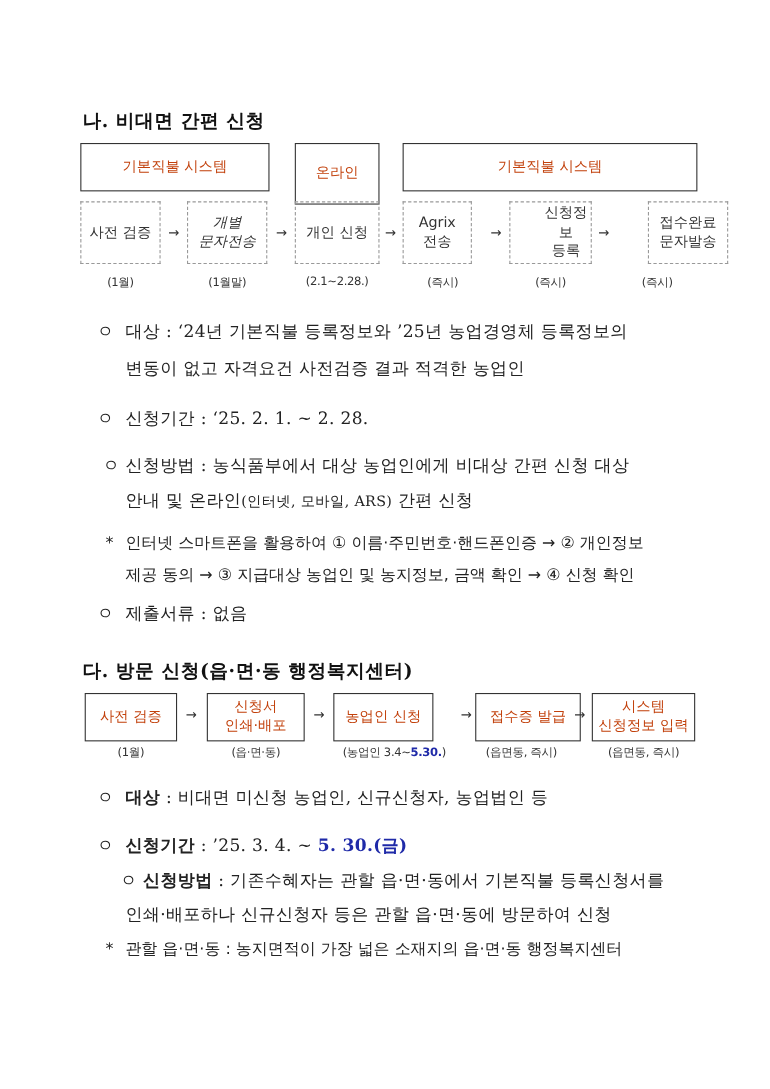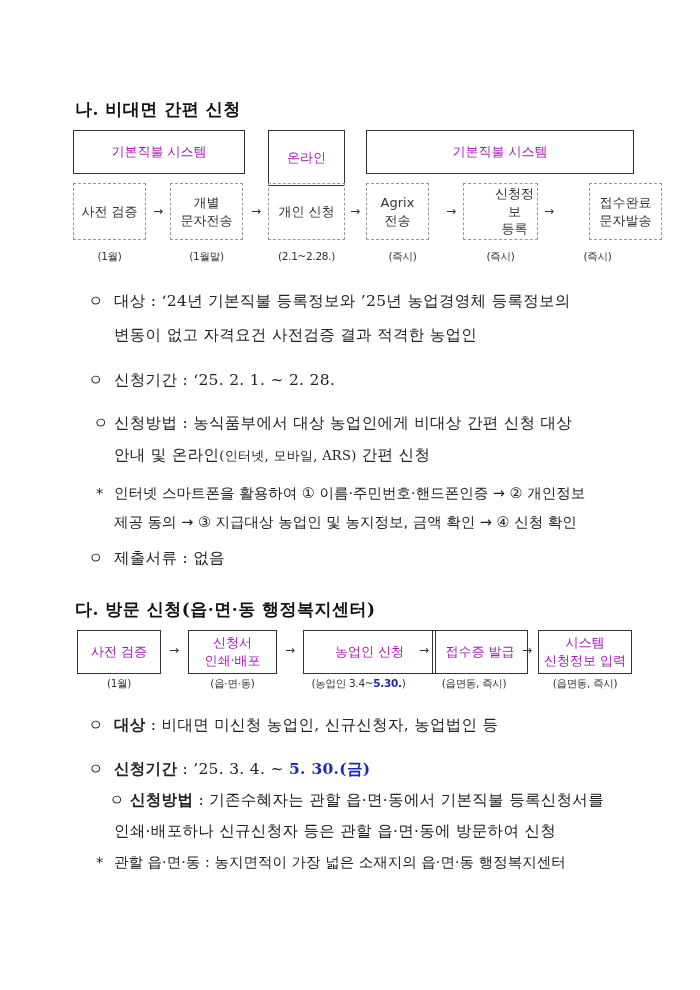--- a/index.html
+++ b/index.html
@@ -1,21 +1,21 @@
 <!DOCTYPE html>
 <html><head>
 <meta charset="utf-8">
 <style>
   * { box-sizing: border-box; margin: 0; padding: 0; }
   body { width: 700px; height: 990px; background: #ffffff; position: relative; overflow: hidden;
          font-family: "DejaVu Sans", sans-serif; color: #222; }
   .abs { position: absolute; }
   .heading { font-family: "DejaVu Serif", serif; font-weight: bold; font-size: 17px; color: #111; letter-spacing: 0.5px; }
   .solid-box { border: 1.3px solid #333; display: flex; align-items: center; justify-content: center;
-               text-align: center; font-size: 13px; line-height: 1.35; color: #a21caf; }
+               text-align: center; font-size: 13px; line-height: 1.35; color: #c2410c; }
   .dash-box { border: 1.2px dashed #999; display: flex; align-items: center; justify-content: center;
               text-align: center; font-size: 13px; line-height: 1.35; color: #333; }
   .arrow { font-size: 12px; color: #333; text-align: center; width: 20px; }
   .note { font-size: 10.5px; color: #333; text-align: center; letter-spacing: -0.3px; }
   .para { font-family: "DejaVu Serif", serif; font-size: 15.5px; color: #222; line-height: 1.45; white-space: nowrap; letter-spacing: 0.3px; }
   .sub { font-family: "DejaVu Sans", sans-serif; font-size: 14.5px; color: #222; white-space: nowrap; }
   .bullet { display: inline-block; width: 26px; }
   .bold { font-weight: bold; }
   .blue { color: #1f2aa8; font-weight: bold; }
   .small { font-size: 13px; }
@@ -34,21 +34,21 @@
 <div class="abs solid-box" style="left:366px; top:130px; width:268px; height:44px;">
   <span>기본직불 시스템</span>
 </div>
 
 <div class="abs dash-box" style="left:73px; top:183px; width:73px; height:57px;">
   <div>
       <div>사전 검증</div>
     </div>
 </div>
 <div class="abs arrow" style="left:148px; top:204px;">→</div>
-<div class="abs dash-box" style="left:170px; top:183px; width:73px; height:57px;">
+<div class="abs dash-box" style="left:170px; top:183px; width:73px; height:57px;font-style:italic;">
   <div>
       <div>개별</div>
       <div>문자전송</div>
     </div>
 </div>
 <div class="abs arrow" style="left:246px; top:204px;">→</div>
 <div class="abs dash-box" style="left:268px; top:183px; width:77px; height:57px;">
   <div>
       <div>개인 신청</div>
     </div>
@@ -115,21 +115,21 @@
     </div>
 </div>
 <div class="abs arrow" style="left:164px; top:643px;">→</div>
 <div class="abs solid-box" style="left:188px; top:630px; width:89px; height:44px;">
   <div>
       <div>신청서</div>
       <div>인쇄·배포</div>
     </div>
 </div>
 <div class="abs arrow" style="left:280px; top:643px;">→</div>
-<div class="abs solid-box" style="left:303px; top:630px; width:133px; height:44px;">
+<div class="abs solid-box" style="left:303px; top:630px; width:91px; height:44px;">
   <div>
       <div>농업인 신청</div>
     </div>
 </div>
 <div class="abs arrow" style="left:414px; top:643px;">→</div>
 <div class="abs solid-box" style="left:432px; top:630px; width:96px; height:44px;">
   <div>
       <div>접수증 발급</div>
     </div>
 </div>

